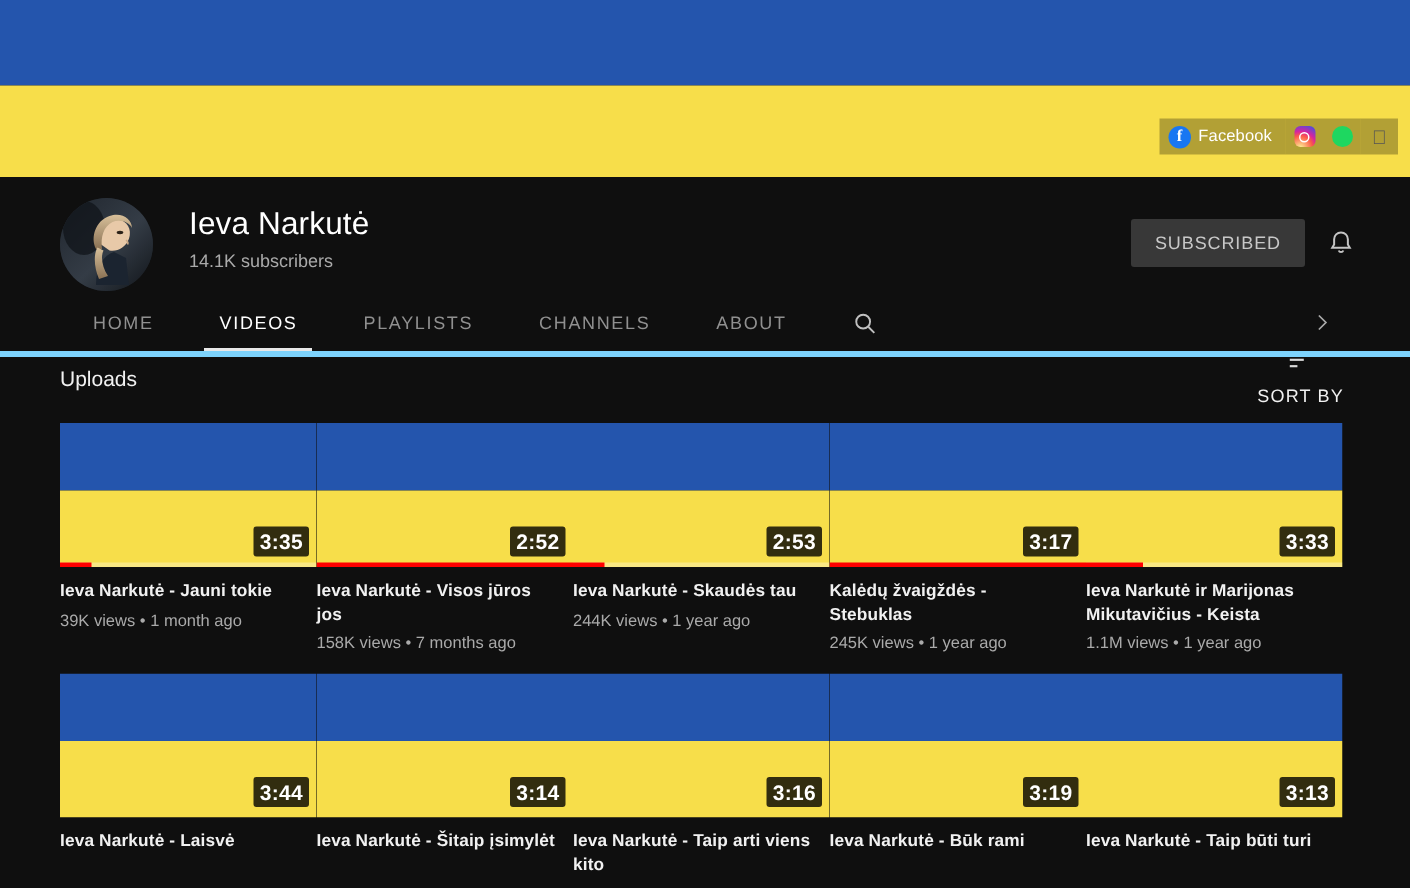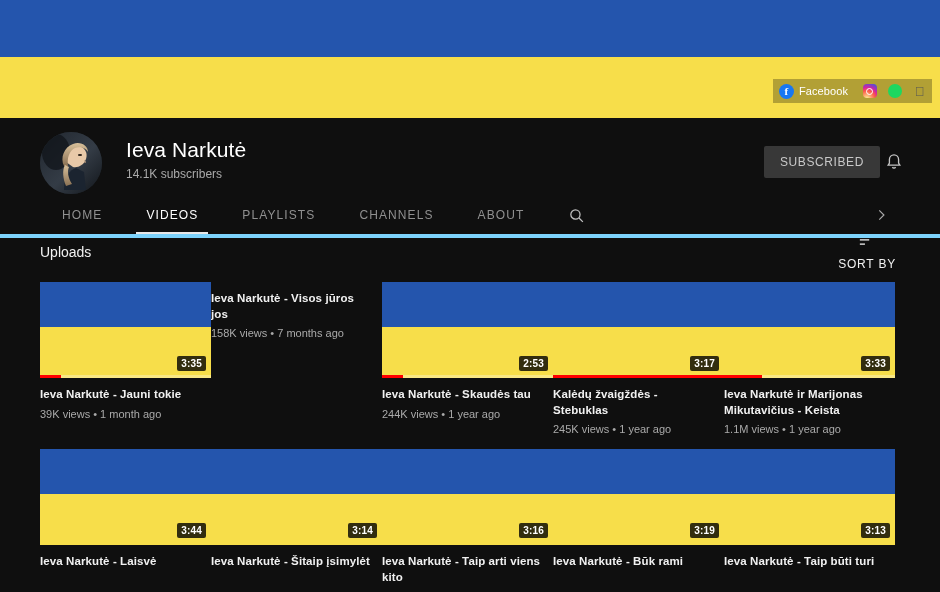--- a/index.html
+++ b/index.html
@@ -53,21 +53,21 @@
   .avatar {
     width:62px; height:62px; border-radius:50%;
     overflow:hidden; flex:0 0 62px; background:#1b2026;
   }
   .chan-meta { margin-left: 24px; padding-top: 6px; }
   .chan-name { color:#fff; font-size:21px; font-weight:400; letter-spacing:.1px; }
   .chan-subs { color:#aaa; font-size:12px; margin-top:5px; }
 
   .header-right {
     position:absolute; right:36px; top:28px;
-    display:flex; align-items:center; gap:4px;
+    display:flex; align-items:center; gap:14px;
   }
   .sub-btn {
     background:#383838; color:#c8c8c8;
     font-size:12px; font-weight:500; letter-spacing:.6px;
     padding:9px 16px; border:none; border-radius:2px; cursor:pointer;
   }
   .bell { width:20px; height:22px; display:block; }
 
   
   .tabbar {
@@ -100,21 +100,21 @@
   .sortby { display:flex; align-items:center; gap:10px; cursor:pointer;flex-direction:column; }
   .sortby-label { color:#f1f1f1; font-size:12px; font-weight:500; letter-spacing:.8px; }
   .card { width:171px; margin-right:0; flex:0 0 171px; }
   .card + .card { margin-left:0; }
   .thumb-wrap { position:relative; width:171px; height:96px; overflow:hidden; }
   .th-blue   { position:absolute; top:0; left:0; width:100%; height:47%; background:#2455ad; }
   .th-yellow { position:absolute; top:47%; left:0; width:100%; height:53%; background:#f7de4a; }
   .duration {
     position:absolute; right:5px; bottom:7px;
     background:rgba(0,0,0,0.80); color:#fff;
-    font-size:10px; font-weight:600; letter-spacing:.2px;
+    font-size:14px; font-weight:600; letter-spacing:.2px;
     padding:2px 4px; border-radius:2px;
   }
   .progress-track {
     position:absolute; left:0; bottom:0; width:100%; height:3px;
     background:rgba(255,255,255,0.32);
   }
   .progress-fill { height:100%; background:#ff0000; }
   .card-body { padding: 9px 8px 0 0; }
   .card-title {
     color:#f1f1f1; font-size:11.5px; font-weight:600;
@@ -235,20 +235,28 @@
         <div class="progress-fill" style="width: 12%;"></div>
       </div>
     </div>
     <div class="card-body">
       <div class="card-title">Ieva Narkutė - Jauni tokie</div>
       <div class="card-stats">39K views • 1 month ago</div>
     </div>
   </div>
 
   <div class="col card">
+    <div class="thumb-wrap">
+      <div class="th-blue"></div>
+      <div class="th-yellow"></div>
+      <div class="duration">2:52</div>
+      <div class="progress-track">
+        <div class="progress-fill" style="width: 100%;"></div>
+      </div>
+    </div>
     <div class="card-body">
       <div class="card-title">Ieva Narkutė - Visos jūros jos</div>
       <div class="card-stats">158K views • 7 months ago</div>
     </div>
   </div>
 
   <div class="col card">
     <div class="thumb-wrap">
       <div class="th-blue"></div>
       <div class="th-yellow"></div>

